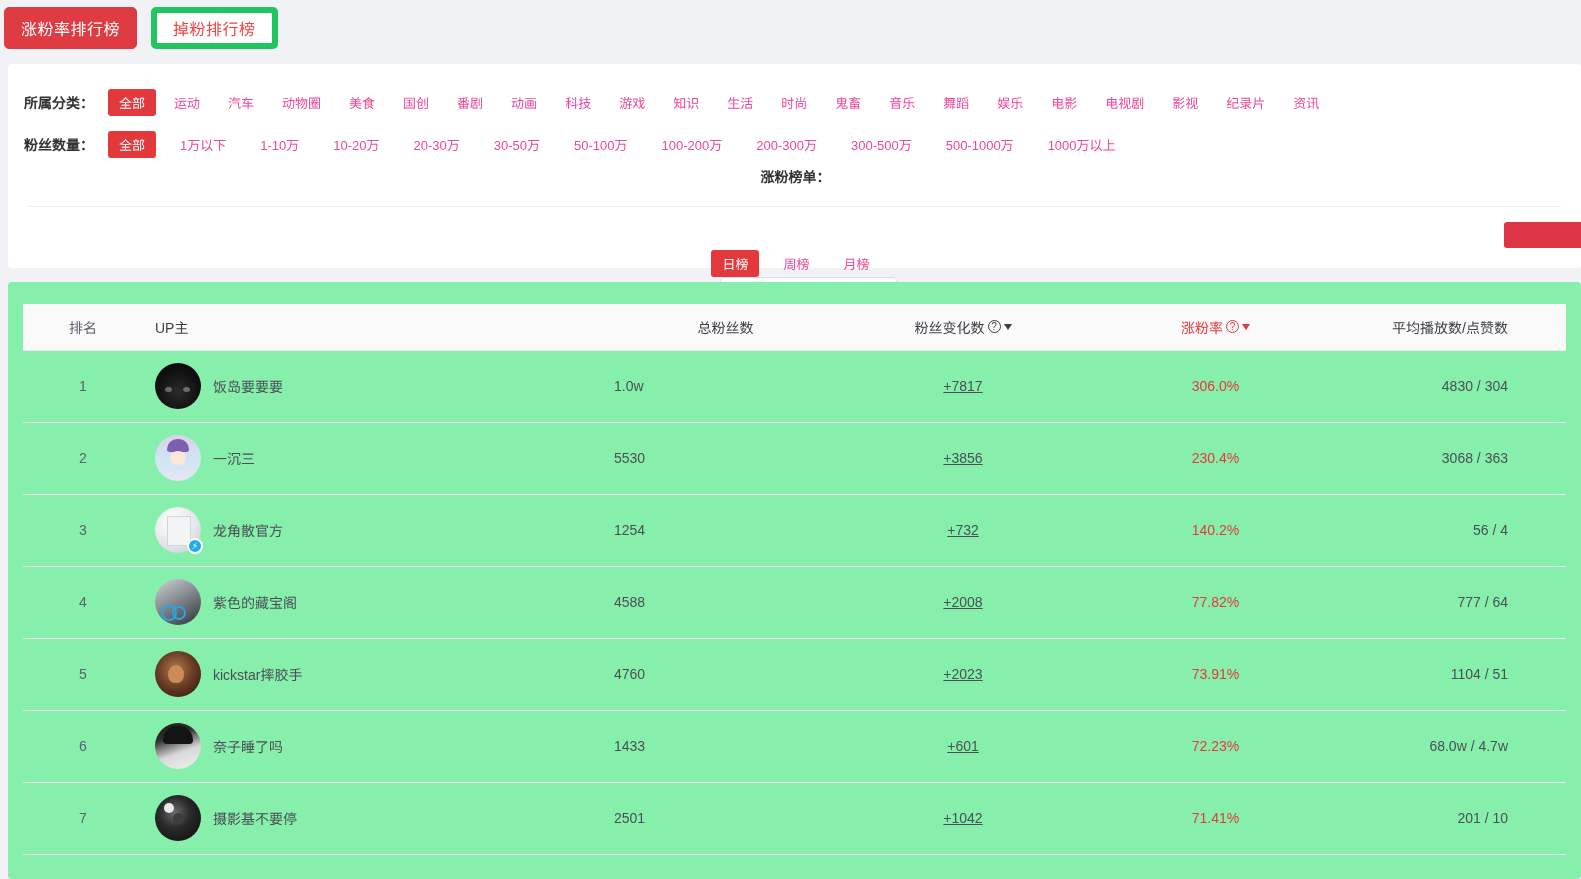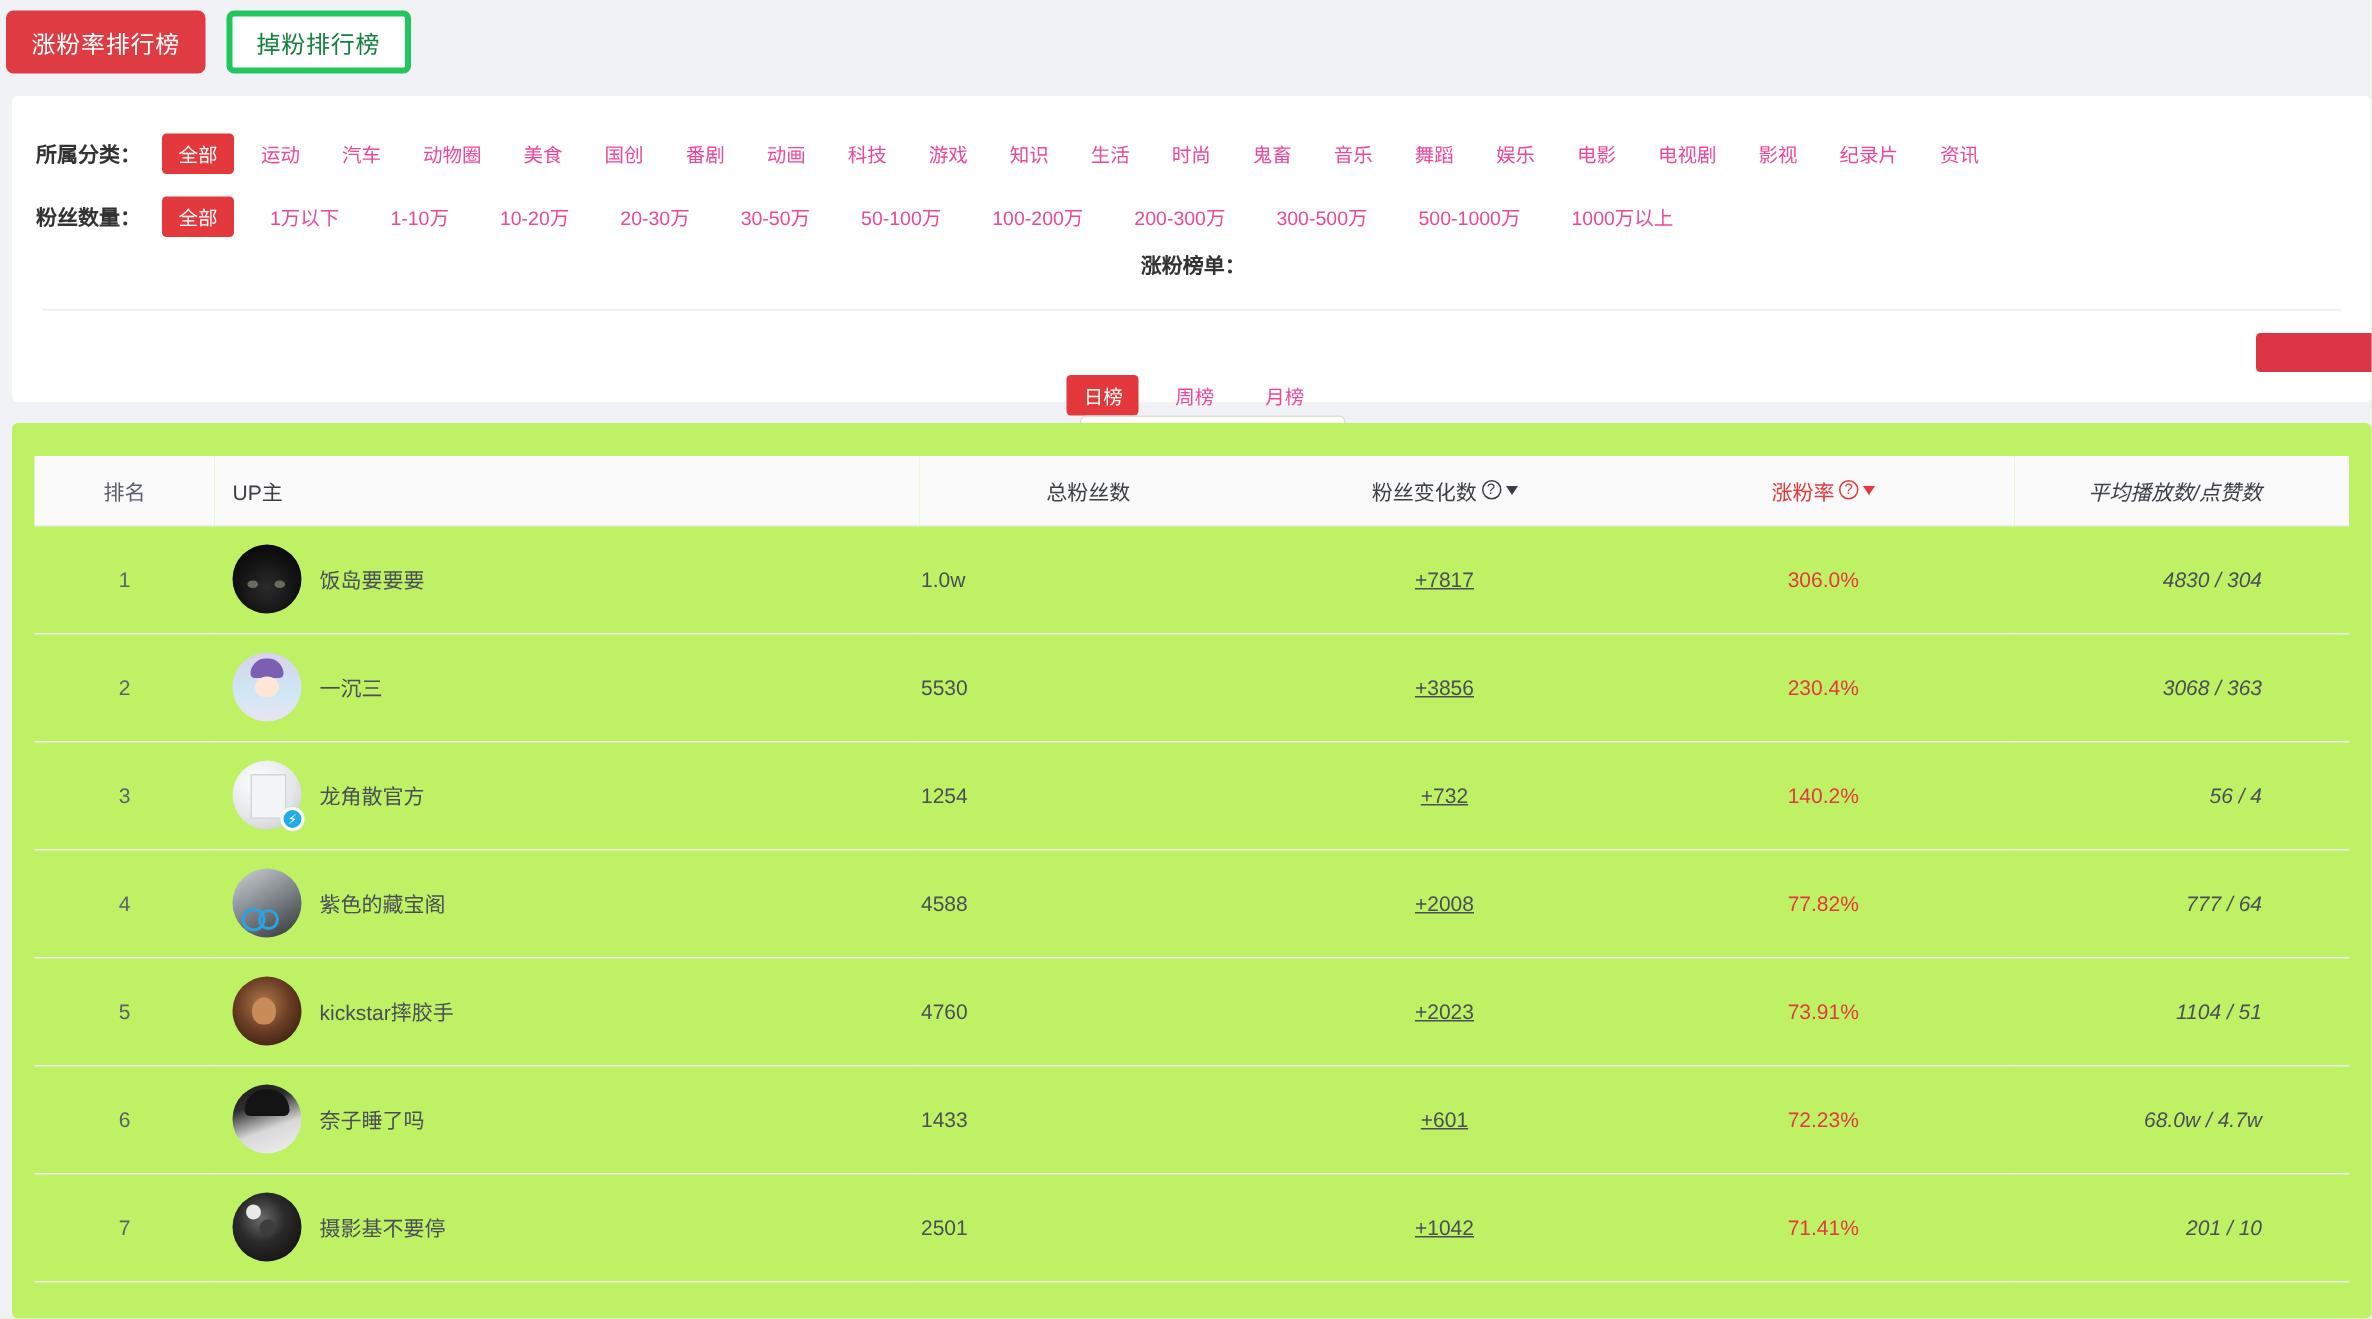--- a/index.html
+++ b/index.html
@@ -23,21 +23,21 @@
   }
   .tab {
     height: 42px; min-width: 114px;
     border-radius: 5px;
     display: flex; align-items: center; justify-content: center;
     font-size: 16px; letter-spacing: 0.5px;
     padding: 0 16px;
     cursor: pointer; user-select: none;
   }
   .tab.active { background: #df3b43; color: #ffffff; border: 1px solid #df3b43; }
-  .tab.inactive { background: #ffffff; color: #15803d; border: 4px solid #22c55e; }
+  .tab.inactive { background: #ffffff; color: #ef4444; border: 6px solid #22c55e; }
 
   
   .filter-card {
     position: absolute; left: 8px; top: 64px; width: 1573px; height: 204px;
     background: #ffffff; border-radius: 4px;
   }
   .frow {
     display: flex; align-items: center;
     height: 40px;
     padding-left: 16px;
@@ -84,21 +84,21 @@
   .export-btn {
     position: absolute; right: -23px; top: 158px;
     width: 100px; height: 26px;
     background: #dc3545; border-radius: 3px;
     cursor: pointer;
   }
 
   
   .table-card {
     position: absolute; left: 8px; top: 282px; width: 1573px; height: 597px;
-    background: #bef264; border-radius: 4px;
+    background: #86efac; border-radius: 4px;
     overflow: hidden;
   }
   .table-inner { padding: 22px 15px 0 15px; }
   table { width: 100%; border-collapse: collapse; table-layout: fixed; }
   thead th {
     background: #fafafa;
     height: 46px;
     font-size: 14px; font-weight: 400; color: #3b3f45;
     border-bottom: 1px solid #ebeef5;
     white-space: nowrap;
@@ -123,21 +123,21 @@
     height: 72px;
     border-bottom: 1px solid #f0f0f0;
     font-size: 14px; color: #4a4f57;
     vertical-align: middle;
   }
   .c-rank { width: 120px; text-align: center; color: #5c616b; }
   .c-up   { width: 470px; text-align: left; padding-left: 12px; }
   .c-tot  { width: 225px; }
   .c-chg  { width: 250px; text-align: center; text-decoration: underline; }
   .c-rate { width: 255px; text-align: center; color: #e4393c; }
-  .c-avg  { text-align: right; padding-right: 58px; font-style: italic; }
+  .c-avg  { text-align: right; padding-right: 58px; }
 
   .up-cell { display: flex; align-items: center; gap: 12px; }
   .avatar-wrap { position: relative; width: 46px; height: 46px; flex: 0 0 46px; }
   .avatar {
     width: 46px; height: 46px; border-radius: 50%;
     overflow: hidden; position: relative;
   }
   .badge {
     position: absolute; right: -2px; bottom: -1px;
     width: 16px; height: 16px; border-radius: 50%;

